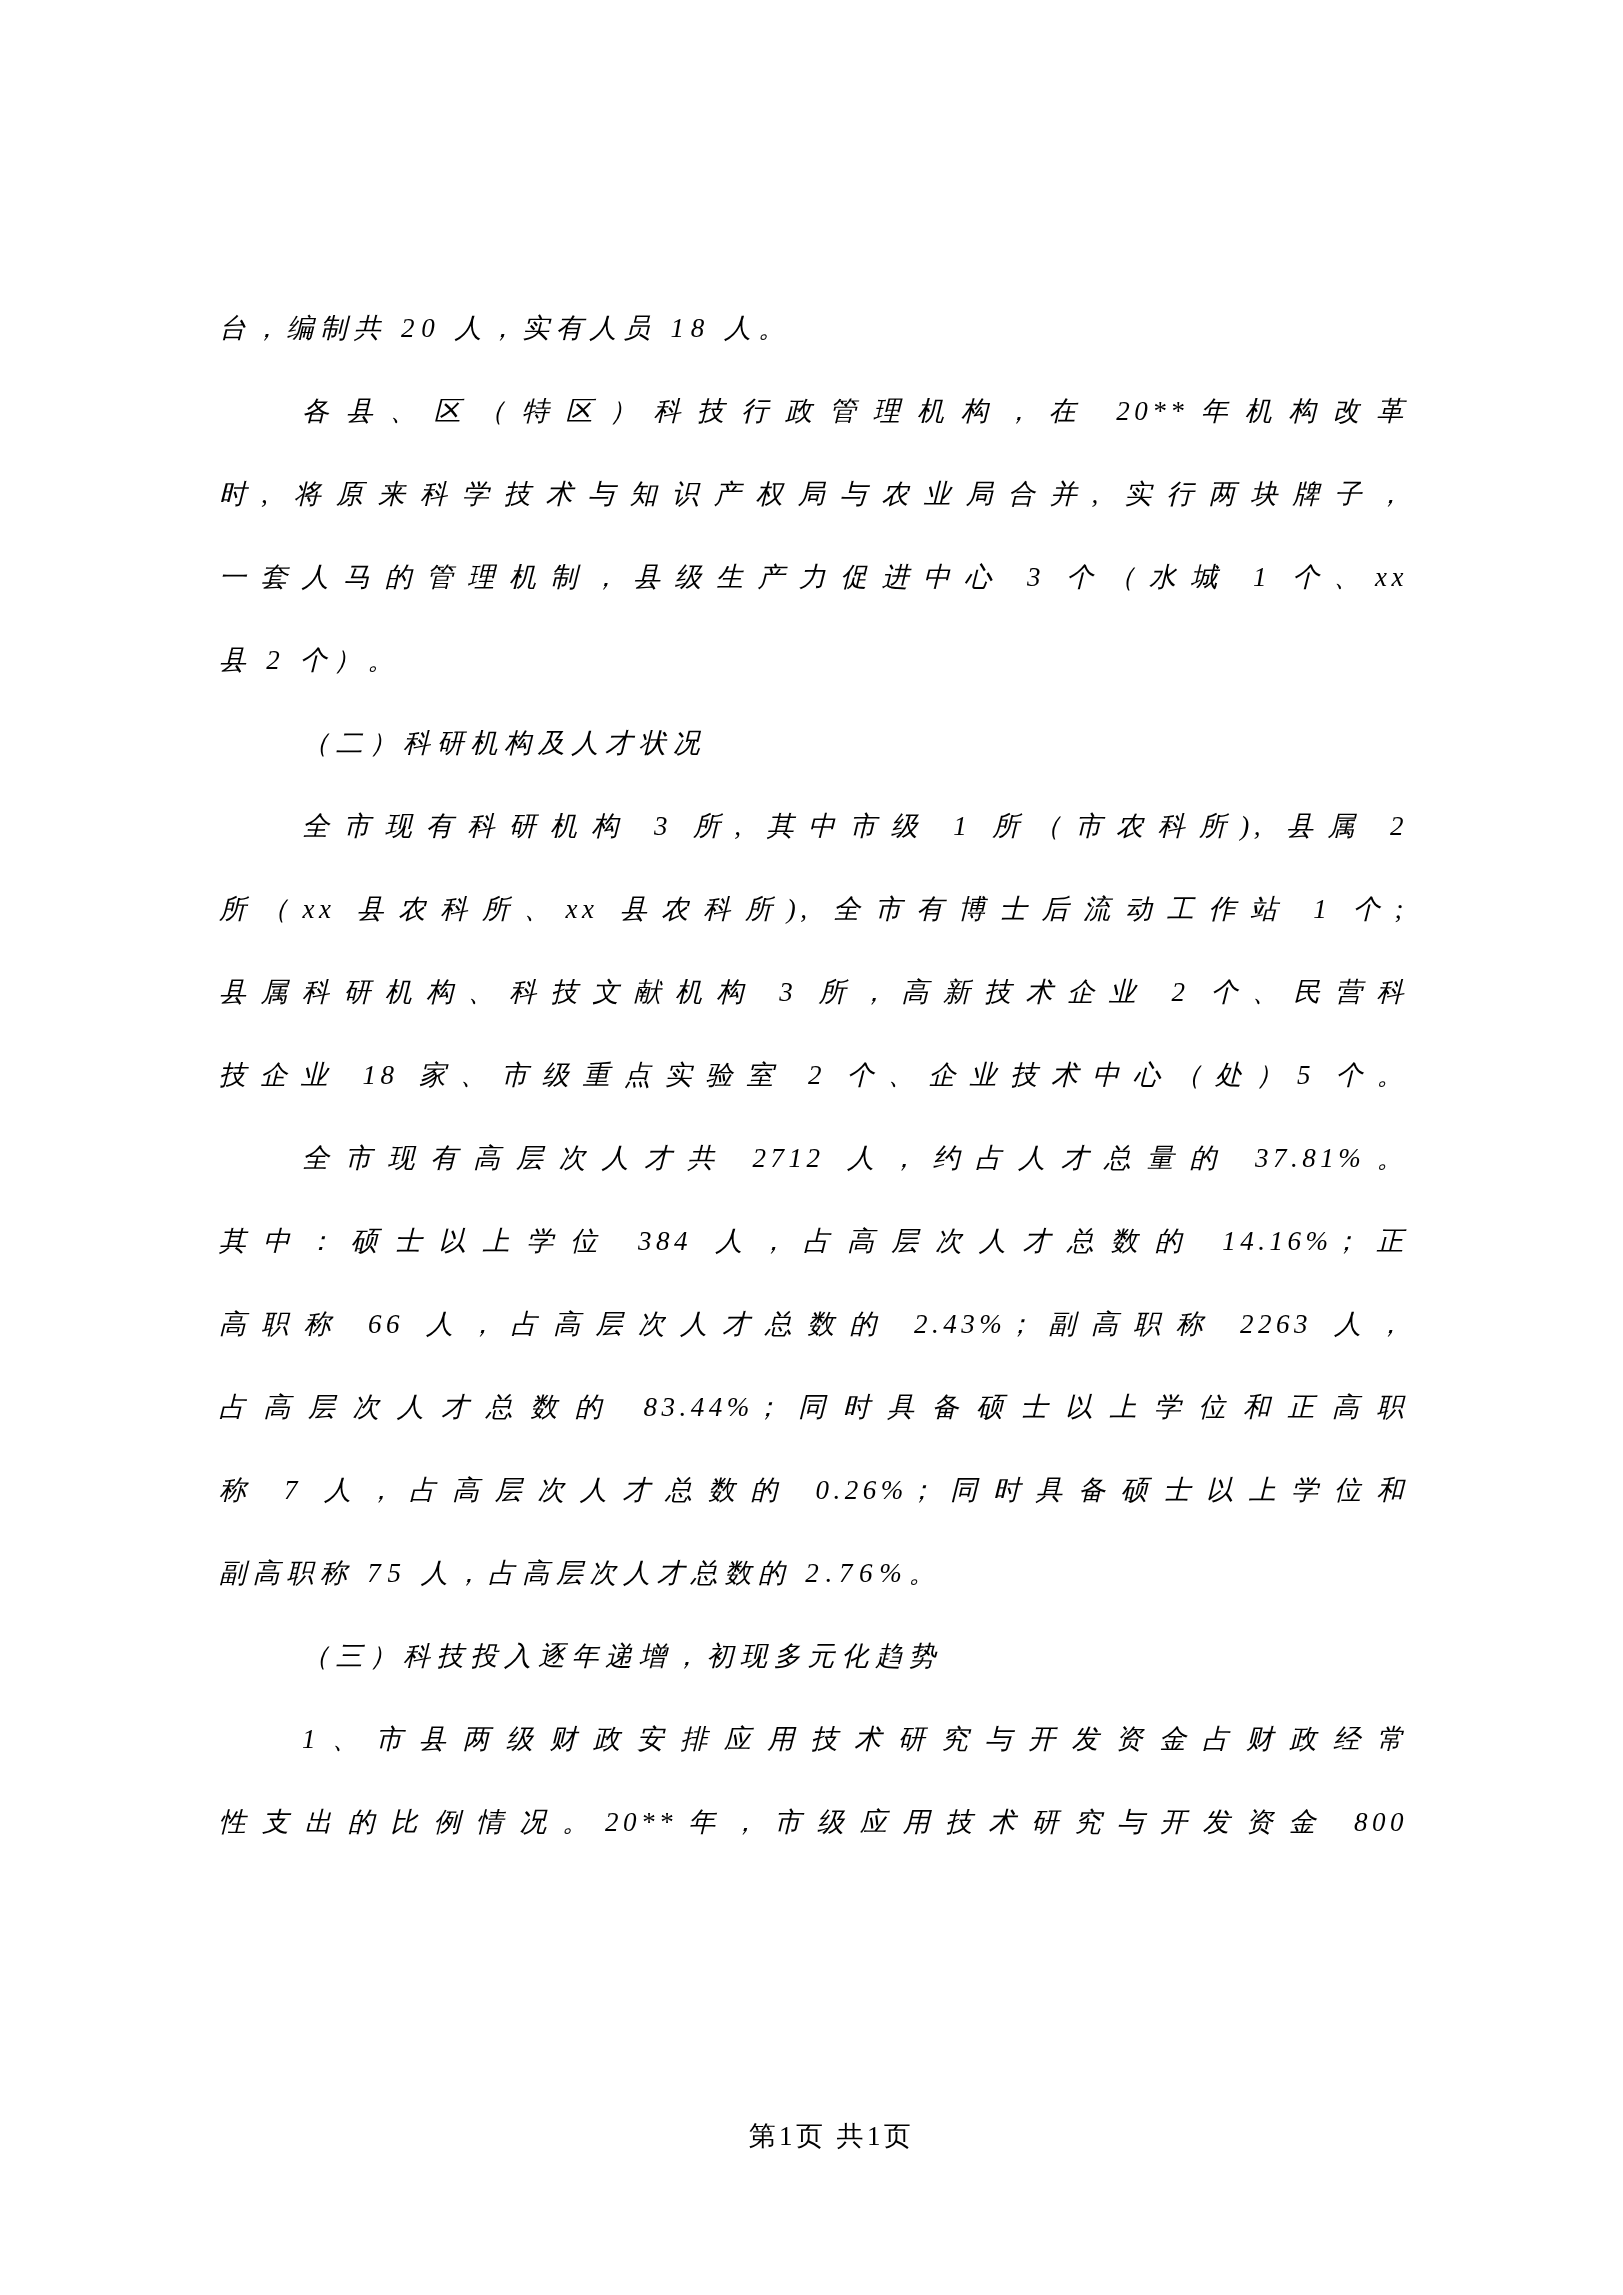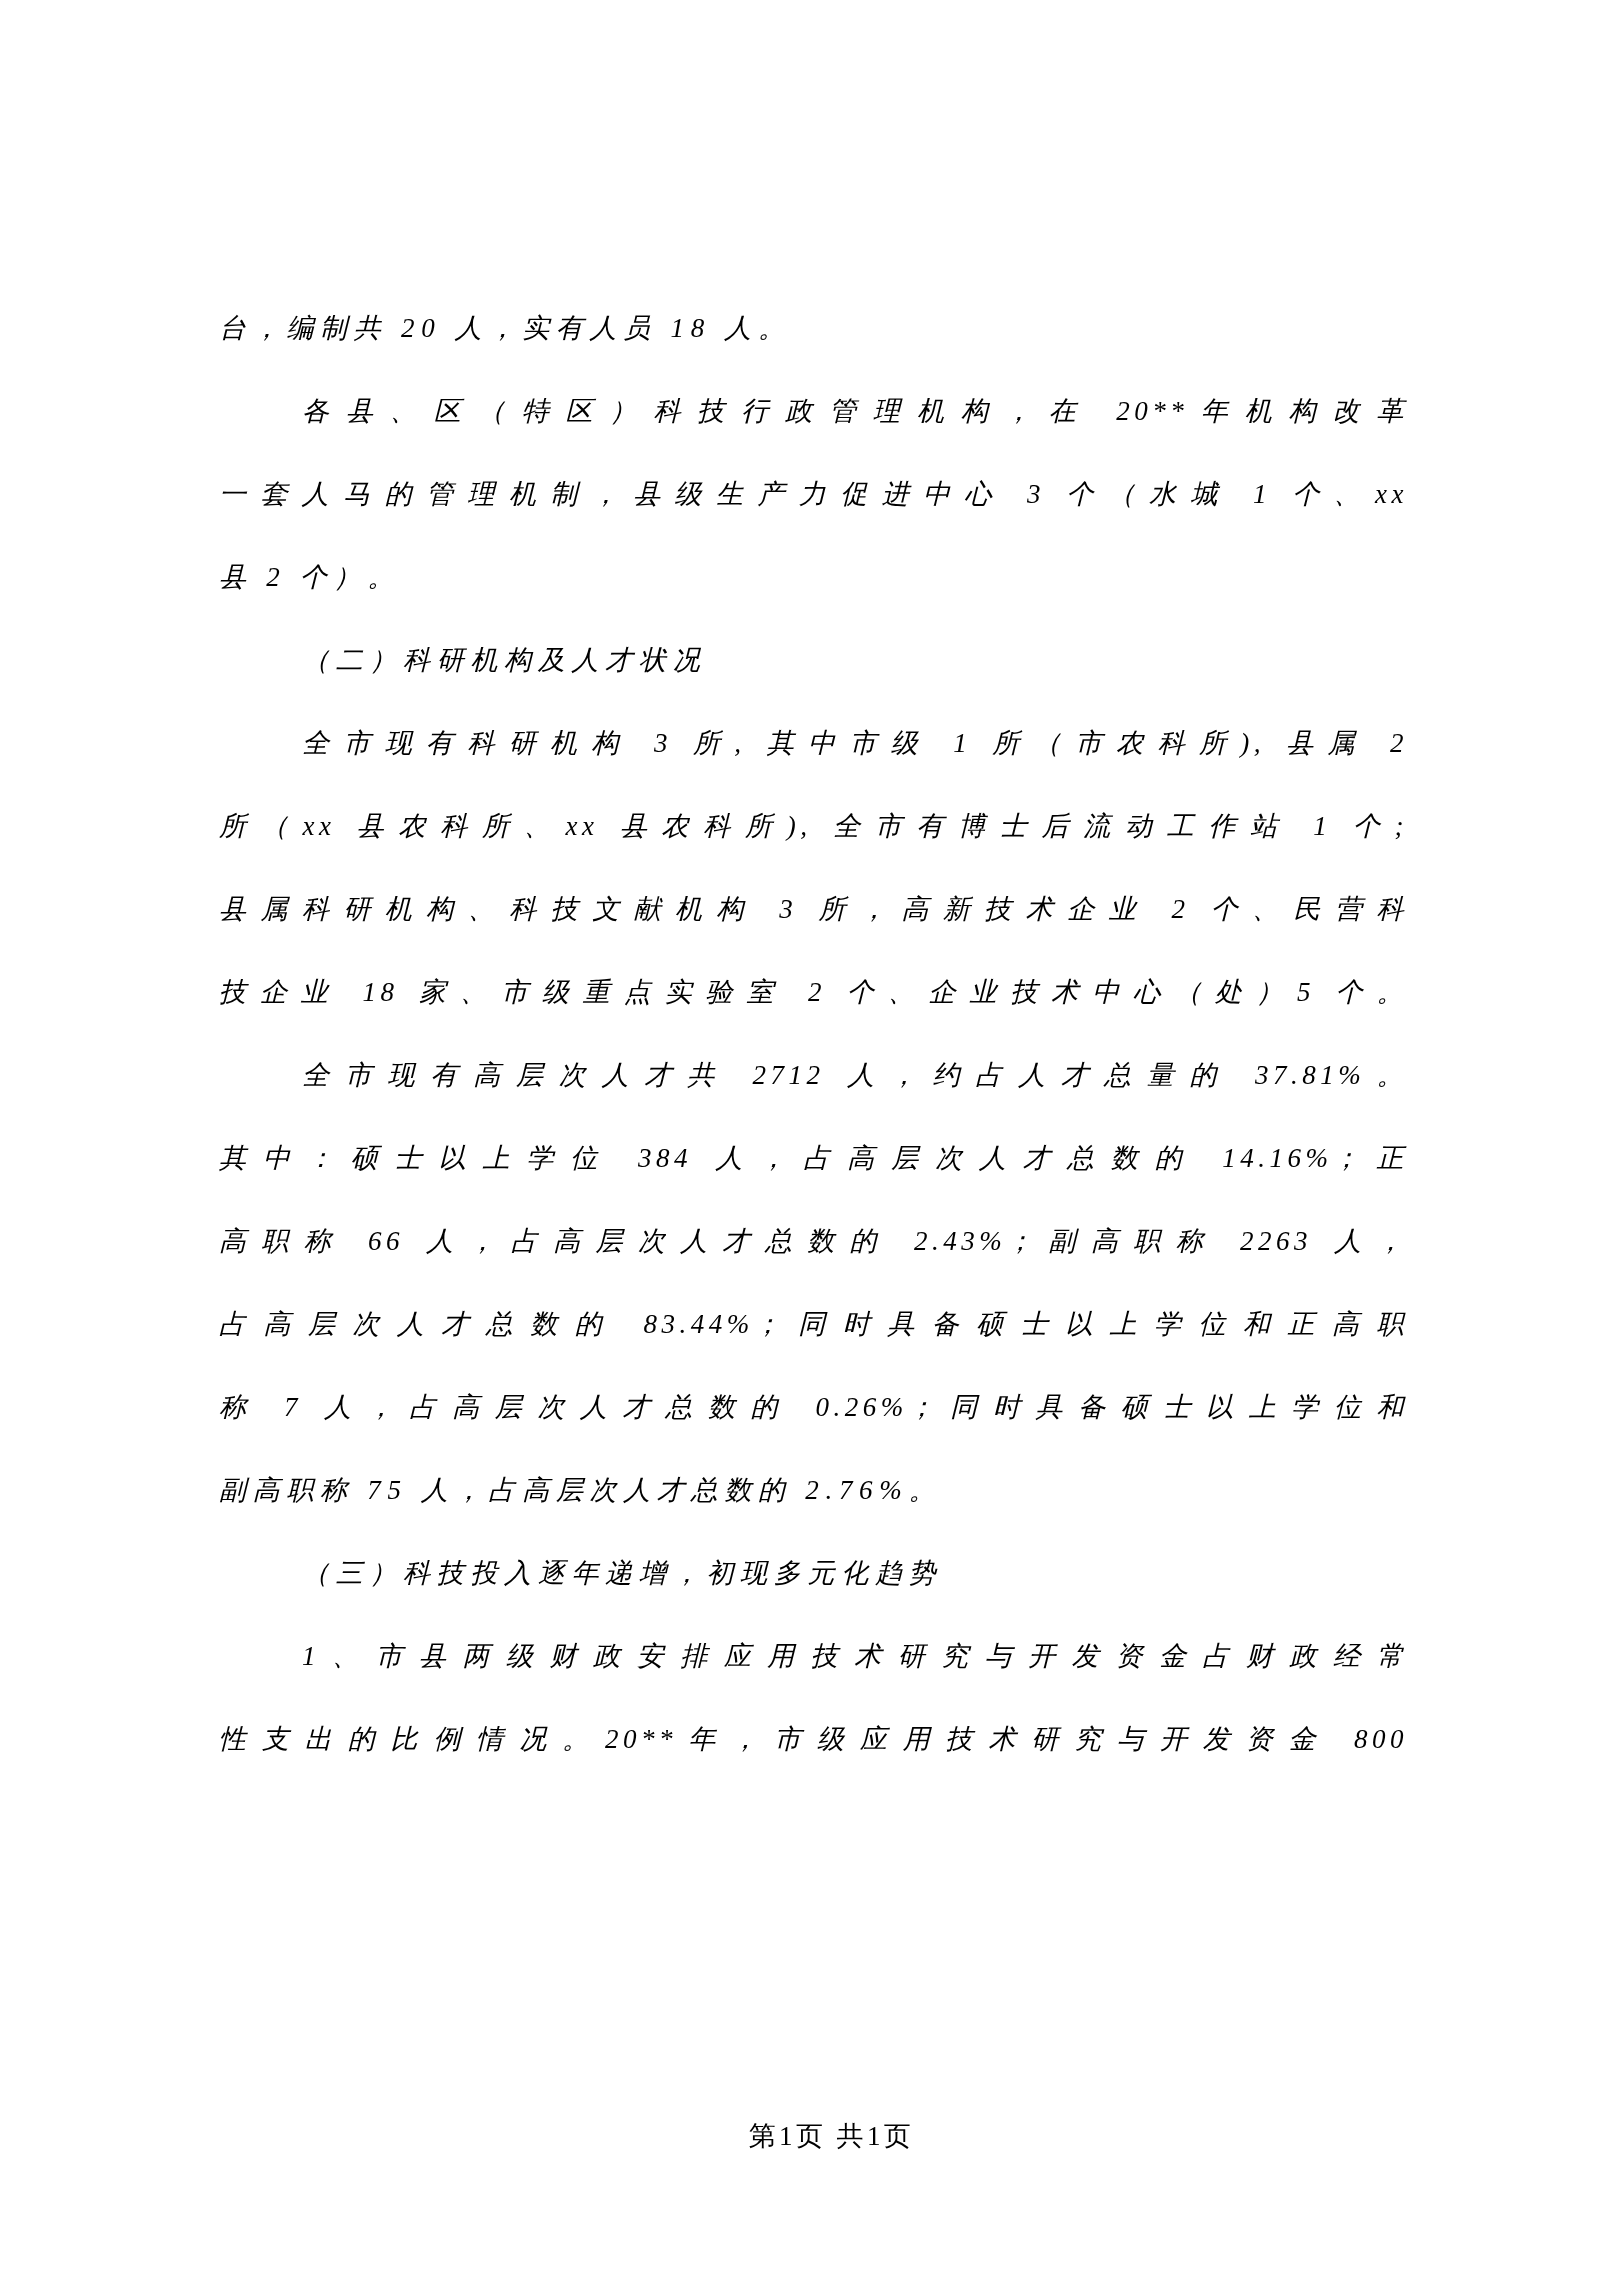--- a/index.html
+++ b/index.html
@@ -59,20 +59,21 @@
   }
 </style>
 </head>
 <body>
 
 <div class="page">
 
   <main class="doc-body">
     <div class="ln">台，编制共 20 人，实有人员 18 人。</div>
     <div class="ln jf ind">各县、区（特区）科技行政管理机构，在 20**年机构改革</div>
+    <div class="ln jf">时, 将原来科学技术与知识产权局与农业局合并, 实行两块牌子，</div>
     <div class="ln jf">一套人马的管理机制，县级生产力促进中心 3 个（水城 1 个、xx</div>
     <div class="ln">县 2 个）。</div>
     <div class="ln ind">（二）科研机构及人才状况</div>
     <div class="ln jf ind">全市现有科研机构 3 所, 其中市级 1 所（市农科所), 县属 2</div>
     <div class="ln jf">所（xx 县农科所、xx 县农科所), 全市有博士后流动工作站 1 个;</div>
     <div class="ln jf">县属科研机构、科技文献机构 3 所，高新技术企业 2 个、民营科</div>
     <div class="ln jf">技企业 18 家、市级重点实验室 2 个、企业技术中心（处）5 个。</div>
     <div class="ln jf ind">全市现有高层次人才共 2712 人，约占人才总量的 37.81%。</div>
     <div class="ln jf">其中：硕士以上学位 384 人，占高层次人才总数的 14.16%；正</div>
     <div class="ln jf">高职称 66 人，占高层次人才总数的 2.43%；副高职称 2263 人，</div>

